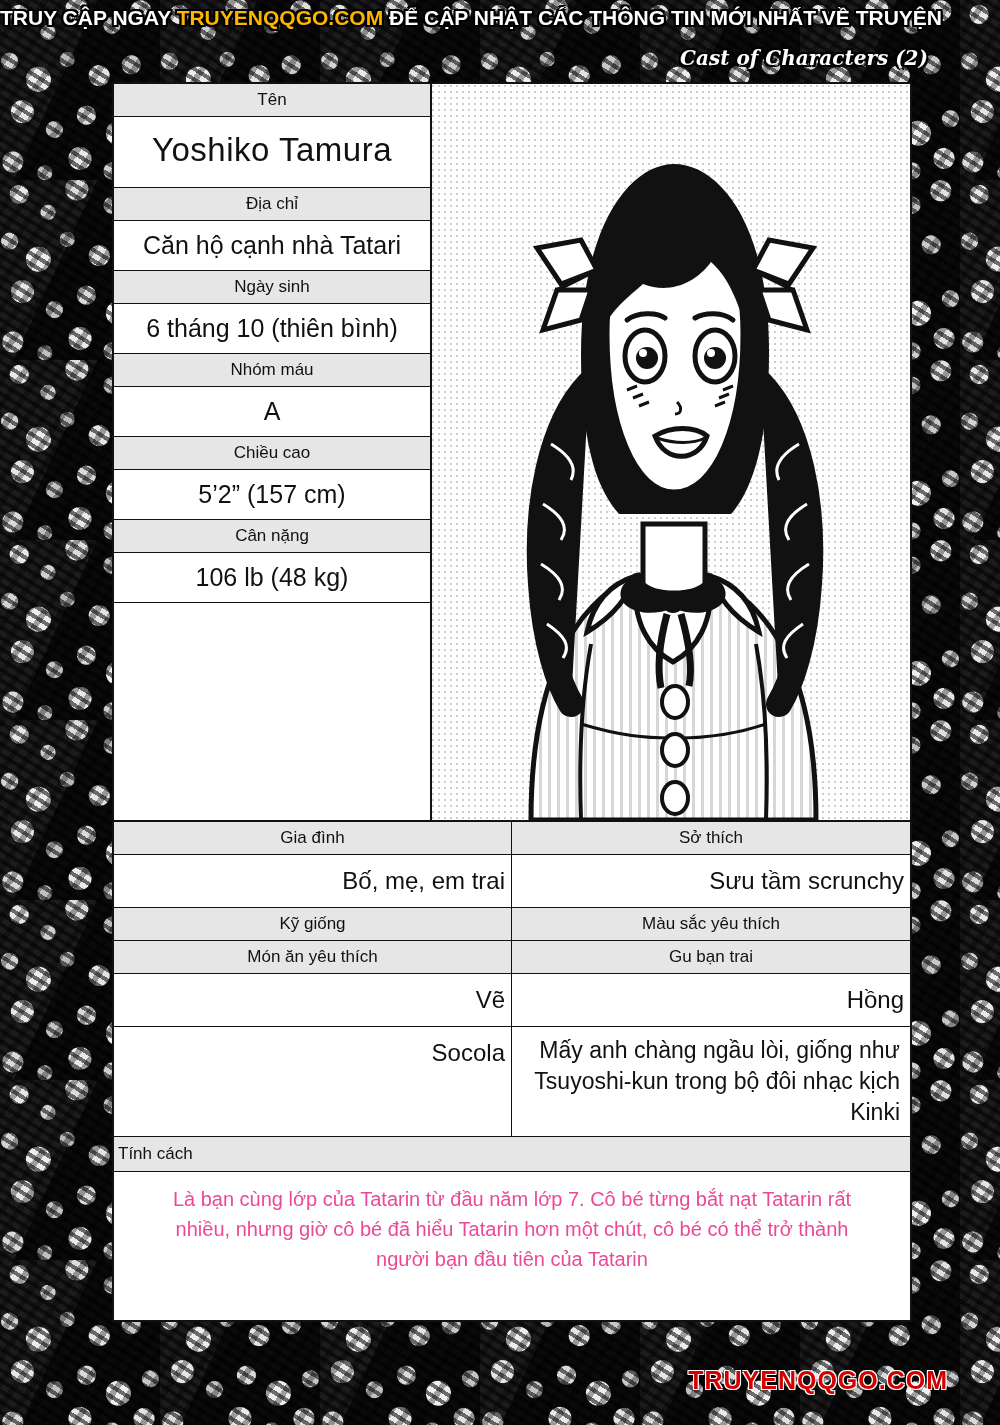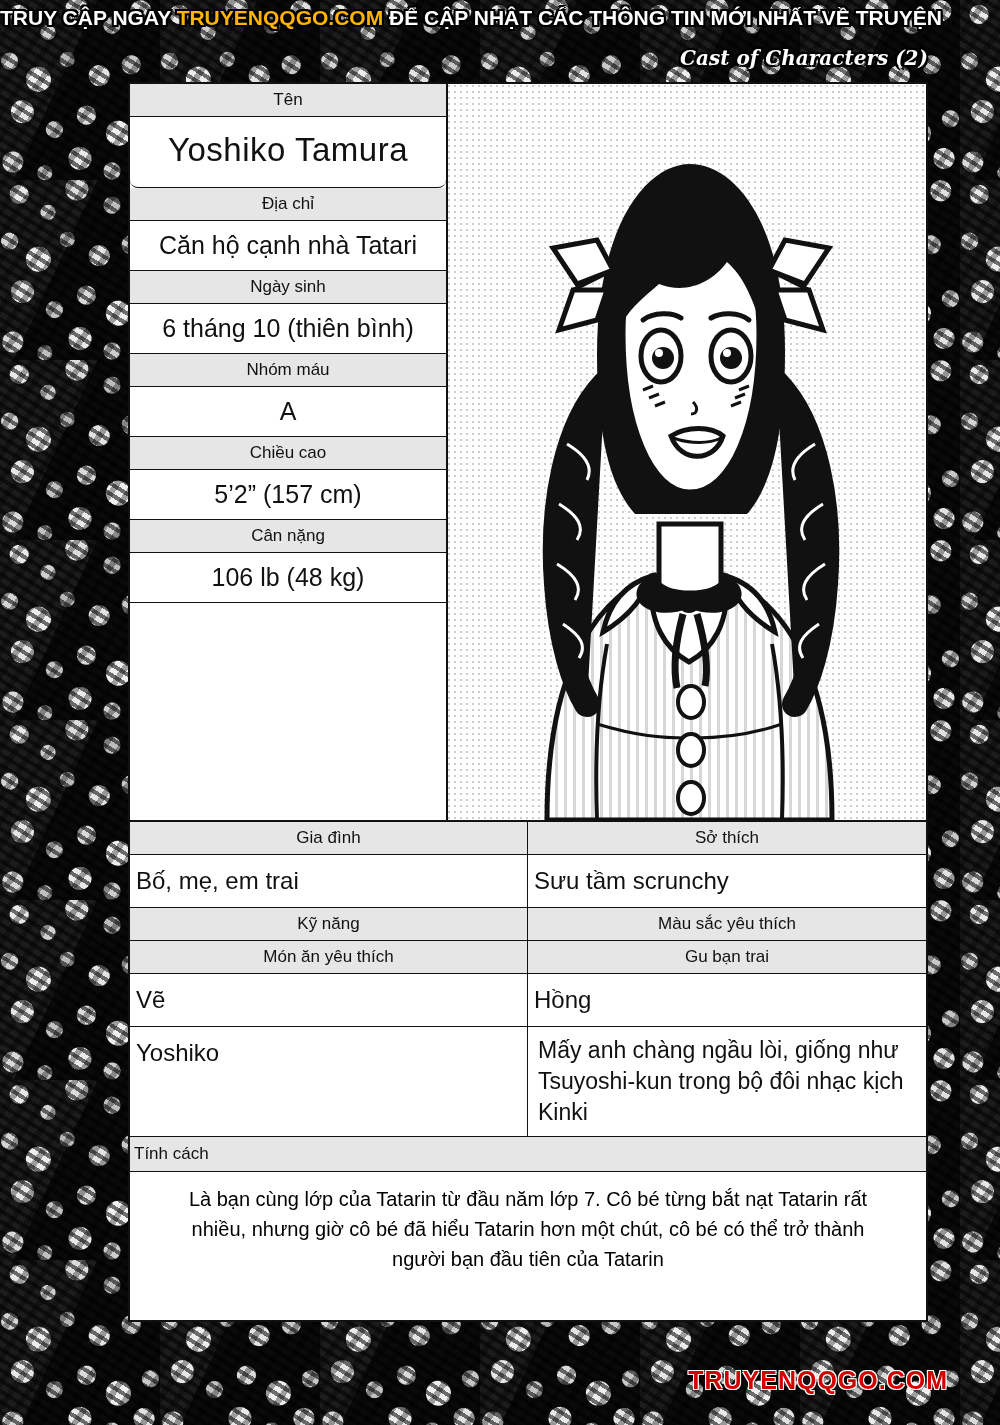--- a/index.html
+++ b/index.html
@@ -84,21 +84,21 @@
     font-weight: bold;
     font-size: 20px;
     color: #ffffff;
     text-shadow: 2px 2px 0 #000, -2px 2px 0 #000, 2px -2px 0 #000, -2px -2px 0 #000;
     z-index: 30;
   }
 
   
   .card {
     position: absolute;
-    left: 128px;
+    left: 112px;
     top: 82px;
     width: 800px;
     height: 1240px;
     background: #fff;
     border: 2px solid #111;
     box-sizing: border-box;
     z-index: 20;
     display: flex;
     flex-direction: column;
   }
@@ -138,21 +138,20 @@
     text-align: center;
     font-size: 25px;
     color: #111;
     padding: 10px 4px;
     box-sizing: border-box;
   }
   .row-value.name {
     font-size: 33px;
     padding: 14px 12px 18px;
     letter-spacing: 0.5px;
-    border-radius: 8px;
   }
 
   
   .lower {
     display: flex;
     flex-direction: column;
     flex: 1;
   }
   .pair {
     display: flex;
@@ -169,21 +168,21 @@
 
   .hdr {
     background: #e6e6e6;
     text-align: center;
     font-size: 17px;
     padding: 6px 4px;
     color: #111;
   }
   .val {
     background: #fff;
-    text-align: left;
+    text-align: right;
     font-size: 24px;
     padding: 12px 6px;
     color: #111;
   }
   .val.small {
     font-size: 23px;
     line-height: 1.35;
     padding: 8px 10px;
   }
   .full-hdr {
@@ -193,21 +192,21 @@
     padding: 7px 4px;
     border-bottom: 1px solid #111;
     color: #111;
   }
   .full-val {
     background: #fff;
     text-align: center;
     font-size: 20px;
     line-height: 1.5;
     padding: 12px 36px 14px;
-    color: #000000;
+    color: #ec4899;
     flex: 1;
   }
 
   
   .bottom-watermark {
     position: absolute;
     right: 52px;
     bottom: 30px;
     font-size: 25px;
     font-weight: bold;
@@ -337,34 +336,34 @@
     <div class="pair">
       <div class="cell-l hdr">Gia đình</div>
       <div class="cell-r hdr">Sở thích</div>
     </div>
     <div class="pair">
       <div class="cell-l val">Bố, mẹ, em trai</div>
       <div class="cell-r val">Sưu tầm scrunchy</div>
     </div>
 
     <div class="pair">
-      <div class="cell-l hdr">Kỹ năng</div>
+      <div class="cell-l hdr">Kỹ giống</div>
       <div class="cell-r hdr">Màu sắc yêu thích</div>
     </div>
     <div class="pair">
       <div class="cell-l hdr">Món ăn yêu thích</div>
       <div class="cell-r hdr">Gu bạn trai</div>
     </div>
 
     <div class="pair">
       <div class="cell-l val">Vẽ</div>
       <div class="cell-r val">Hồng</div>
     </div>
     <div class="pair">
-      <div class="cell-l val">Yoshiko</div>
+      <div class="cell-l val">Socola</div>
       <div class="cell-r val small">Mấy anh chàng ngầu lòi, giống như Tsuyoshi-kun trong bộ đôi nhạc kịch Kinki</div>
     </div>
 
     <div class="full-hdr">Tính cách</div>
     <div class="full-val">Là bạn cùng lớp của Tatarin từ đầu năm lớp 7. Cô bé từng bắt nạt Tatarin rất nhiều, nhưng giờ cô bé đã hiểu Tatarin hơn một chút, cô bé có thể trở thành người bạn đầu tiên của Tatarin</div>
   </div>
 </div>
 
 <div class="bottom-watermark">TRUYENQQGO.COM</div>
 

